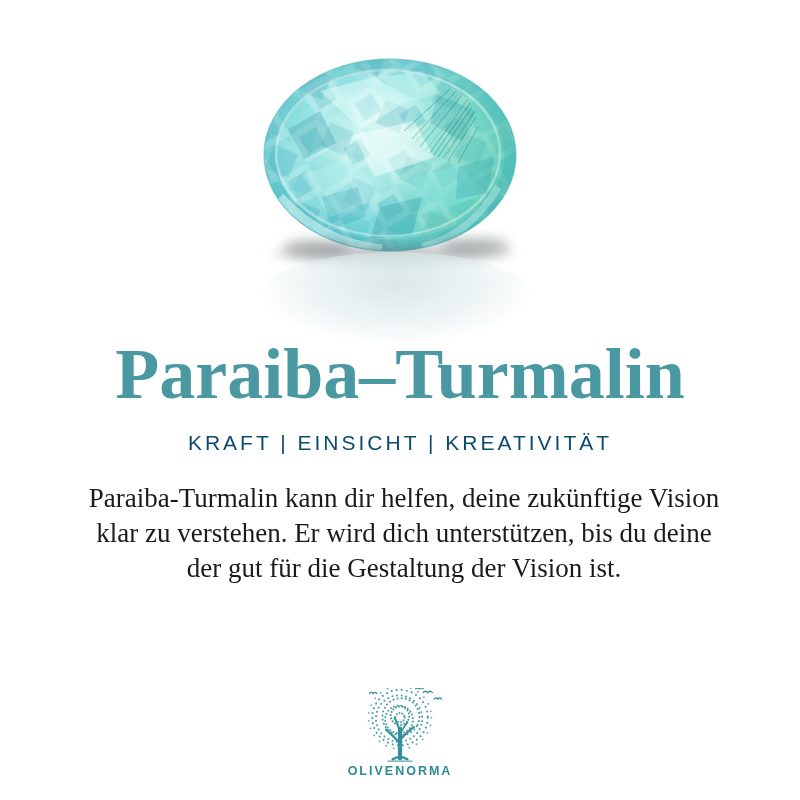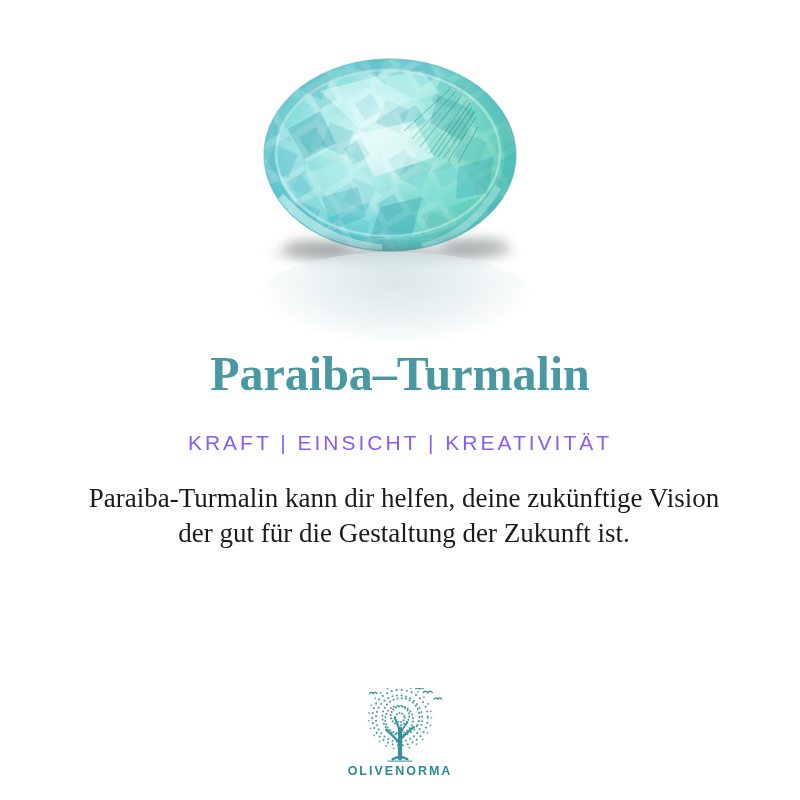--- a/index.html
+++ b/index.html
@@ -35,33 +35,33 @@
     position:absolute;left:300px;top:252px;width:190px;height:26px;
     background:radial-gradient(ellipse at center, rgba(150,214,216,0.35) 0%, rgba(170,222,224,0) 70%);
     border-radius:50%;filter:blur(3px);
   }
   
   .title{
     position:absolute;left:0;top:338px;width:800px;
     text-align:center;
     font-family:"Liberation Serif", serif;
     font-weight:bold;
-    font-size:48px;line-height:72px;
+    font-size:72px;line-height:72px;
     color:#4a98a2;
     letter-spacing:0px;
     white-space:nowrap;
   }
   .subtitle{
     position:absolute;left:0;top:430px;width:800px;
     text-align:center;
     font-family:"Liberation Sans", sans-serif;
     font-weight:400;
     font-size:21px;line-height:26px;
     letter-spacing:3px;
-    color:#8b5cf6;
+    color:#0c4a6e;
     white-space:nowrap;
   }
   .description{
     position:absolute;left:0;top:481px;width:800px;
     text-align:center;
     font-family:"Liberation Serif", serif;
     font-size:27px;line-height:35px;
     color:#1b1b1b;
   }
   .description .line{white-space:nowrap;margin-left:8px;}
@@ -160,21 +160,22 @@
     <div class="gem-reflection-tint"></div>
     <div class="gem-reflection"></div>
   </div>
 
   <h1 class="title" style="margin:0;">Paraiba–Turmalin</h1>
 
   <div class="subtitle">KRAFT | EINSICHT | KREATIVITÄT</div>
 
   <div class="description">
     <div class="line">Paraiba-Turmalin kann dir helfen, deine zukünftige Vision</div>
-    <div class="line">der gut für die Gestaltung der Zukunft ist.</div>
+    <div class="line">klar zu verstehen. Er wird dich unterstützen, bis du deine</div>
+    <div class="line">der gut für die Gestaltung der Vision ist.</div>
   </div>
 
   <div class="logo">
     <svg class="logo-tree" viewBox="0 0 110 80" aria-hidden="true">
 
       <g stroke="#35909a" fill="none" stroke-linecap="round">
         <circle cx="55" cy="32" r="34" stroke-width="1.9" stroke-dasharray="0.1 8.5" opacity="0.75"></circle>
         <circle cx="55" cy="32" r="30" stroke-width="2.2" stroke-dasharray="0.1 5.4" opacity="0.9"></circle>
         <circle cx="54" cy="33" r="25" stroke-width="2.2" stroke-dasharray="0.1 4.8" transform="rotate(16 54 33)" opacity="0.85"></circle>
         <circle cx="56" cy="31" r="20" stroke-width="2.2" stroke-dasharray="0.1 4.3" transform="rotate(31 56 31)" opacity="0.9"></circle>

